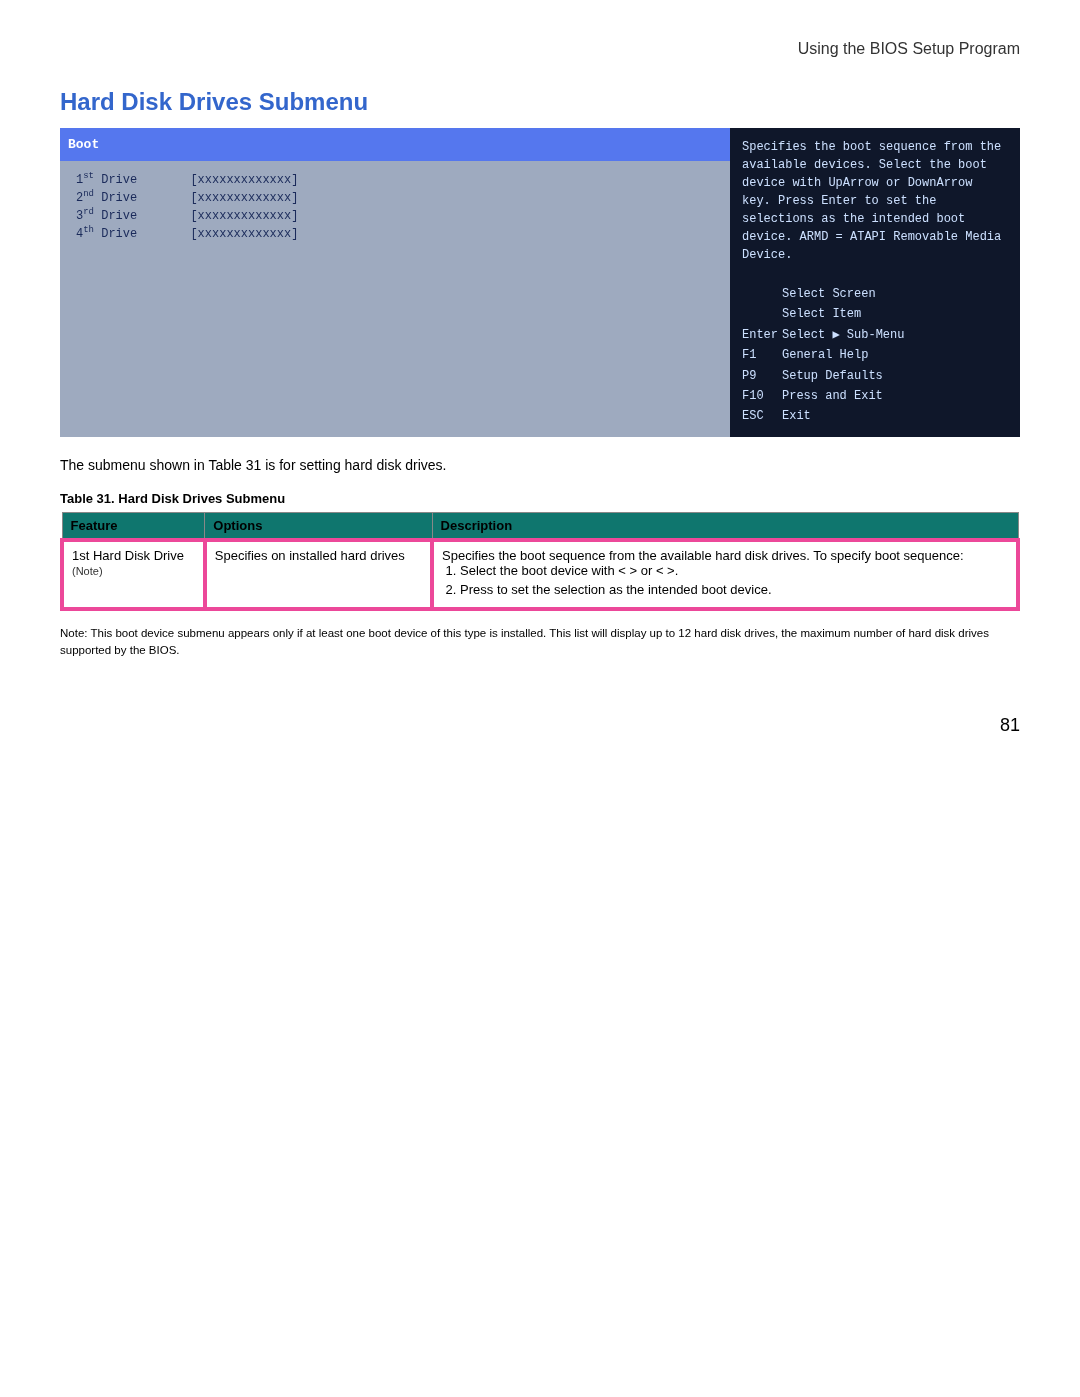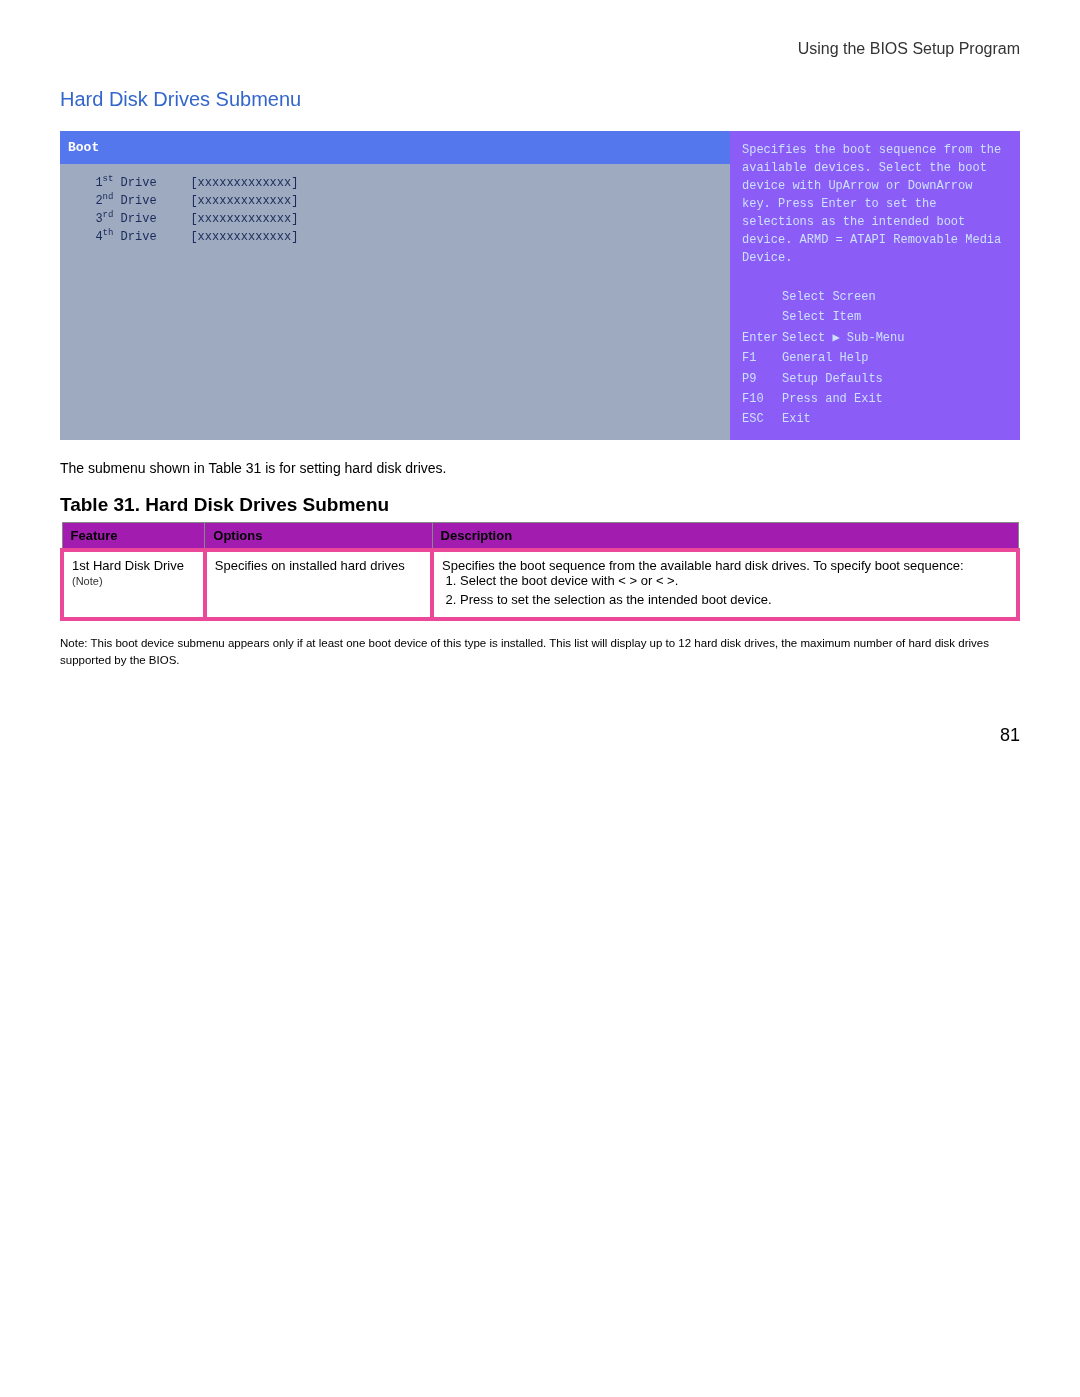--- a/index.html
+++ b/index.html
@@ -13,23 +13,23 @@
       padding: 40px 60px;
     }
     .page-header {
       text-align: right;
       font-size: 16px;
       color: #333;
       margin-bottom: 30px;
     }
     .section-title {
       color: #3366cc;
-      font-size: 20px;
-      font-weight: normal;
-      margin-bottom: 20px;
+      font-size: 24px;
+      font-weight: bold;
+      margin-bottom: 12px;
     }
     .bios-screen {
       display: flex;
       width: 100%;
       border: none;
       margin-bottom: 20px;
       background: #9eaabf;
     }
     .bios-left {
       flex: 1;
@@ -42,40 +42,39 @@
       font-family: 'Courier New', Courier, monospace;
       font-size: 13px;
       font-weight: bold;
       padding: 9px 8px;
     }
     .bios-drives {
       padding: 10px 16px;
       font-family: 'Courier New', Courier, monospace;
       font-size: 12px;
       color: #1a2a5a;
-      text-align: center;
     }
     .bios-drive-row {
       display: flex;
       align-items: baseline;
       margin-bottom: 2px;
     }
     .bios-drive-label {
       min-width: 100px;
       color: #1a2a5a;
     }
     .bios-drive-label sup {
       font-size: 9px;
     }
     .bios-drive-value {
       color: #1a2a5a;
     }
     .bios-right {
       width: 290px;
-      background: #8b5cf6;
+      background: #0f172a;
       padding: 10px 12px;
       font-family: 'Courier New', Courier, monospace;
       font-size: 12px;
       color: #cce0ff;
     }
     .bios-right .help-text {
       color: #cce0ff;
       line-height: 1.5;
       margin-bottom: 20px;
     }
@@ -92,35 +91,35 @@
     }
     .bios-right .key-list .key-desc {
       color: #cce0ff;
     }
     .subtitle-text {
       font-size: 14px;
       margin-bottom: 18px;
       color: #000;
     }
     .table-label {
-      font-size: 19px;
+      font-size: 13px;
       font-weight: bold;
       margin-bottom: 6px;
       color: #000;
     }
     table.main-table {
       width: 100%;
       border-collapse: collapse;
       margin-bottom: 14px;
       font-size: 13px;
     }
     table.main-table th {
       border: 1px solid #888;
       padding: 5px 8px;
-      background: #a21caf;
+      background: #0f766e;
       font-weight: bold;
       text-align: left;
     }
     table.main-table td {
       border: 4px solid #ec4899;
       padding: 6px 8px;
       vertical-align: top;
     }
     .note-text {
       font-size: 11.5px;

